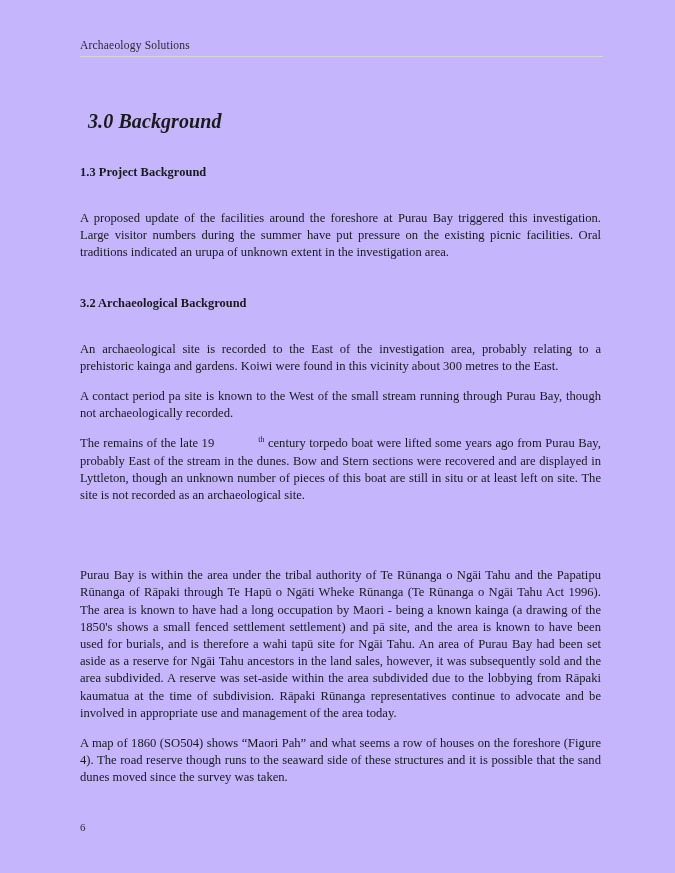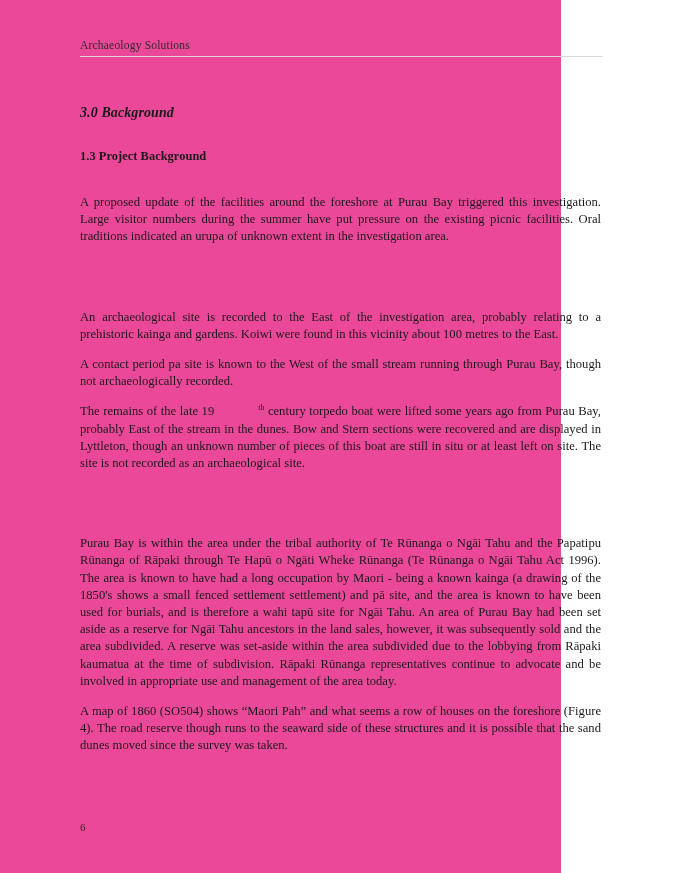--- a/index.html
+++ b/index.html
@@ -11,23 +11,23 @@
     width: 675px;
     height: 873px;
     overflow: hidden;
     font-family: "Liberation Serif", "DejaVu Serif", serif;
     color: #1a1a1a;
     -webkit-font-smoothing: antialiased;
   }
 
   .page {
     position: relative;
-    width: 561px;
+    width: 675px;
     height: 873px;
-    background: #ec4899;
+    background: #c4b5fd;
     box-sizing: border-box;
     text-decoration: underline;
   }
 
   
   .page-header {
     position: absolute;
     left: 80px;
     top: 38px;
     width: 523px;
@@ -49,24 +49,24 @@
 
   
   .content {
     position: absolute;
     left: 80px;
     top: 102px;
     width: 521px;
   }
 
   h1.chapter-title {
-    font-size: 14px;
+    font-size: 20px;
     font-weight: bold;
     font-style: italic;
-    margin: 0;
+    margin: 8px;
     padding: 0;
     line-height: 22px;
     letter-spacing: 0.1px;
   }
 
   h2.section-title {
     font-size: 12.4px;
     font-weight: bold;
     font-style: normal;
     margin: 0;
@@ -125,24 +125,25 @@
     <div class="sp-title-to-h2"></div>
 
     <h2 class="section-title">1.3 Project Background</h2>
 
     <div class="sp-h2-to-para"></div>
 
     <p class="para">A proposed update of the facilities around the foreshore at Purau Bay triggered this investigation. Large visitor numbers during the summer have put pressure on the existing picnic facilities. Oral traditions indicated an urupa of unknown extent in the investigation area.</p>
 
     <div class="sp-para-to-h2"></div>
 
+    <h2 class="section-title">3.2 Archaeological Background</h2>
 
     <div class="sp-h2-to-para"></div>
 
-    <p class="para">An archaeological site is recorded to the East of the investigation area, probably relating to a prehistoric kainga and gardens. Koiwi were found in this vicinity about 100 metres to the East.</p>
+    <p class="para">An archaeological site is recorded to the East of the investigation area, probably relating to a prehistoric kainga and gardens. Koiwi were found in this vicinity about 300 metres to the East.</p>
 
     <div class="sp-para"></div>
 
     <p class="para">A contact period pa site is known to the West of the small stream running through Purau Bay, though not archaeologically recorded.</p>
 
     <div class="sp-para"></div>
 
     <p class="para"><span>The remains of the late 19</span><sup>th</sup><span> century torpedo boat were lifted some years ago from Purau Bay, probably East of the stream in the dunes. Bow and Stern sections were recovered and are displayed in Lyttleton, though an unknown number of pieces of this boat are still in situ or at least left on site. The site is not recorded as an archaeological site.</span></p>
 
     <div class="sp-para-to-h2"></div>

